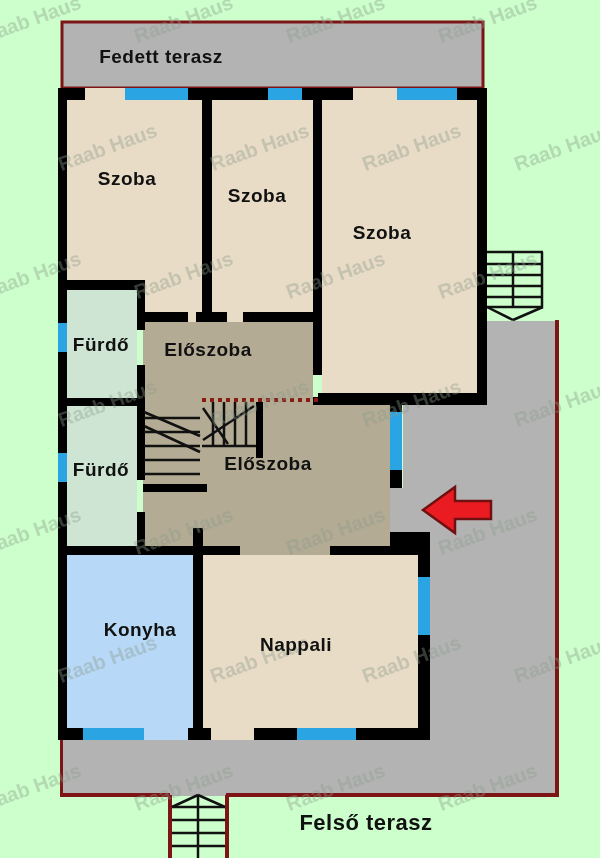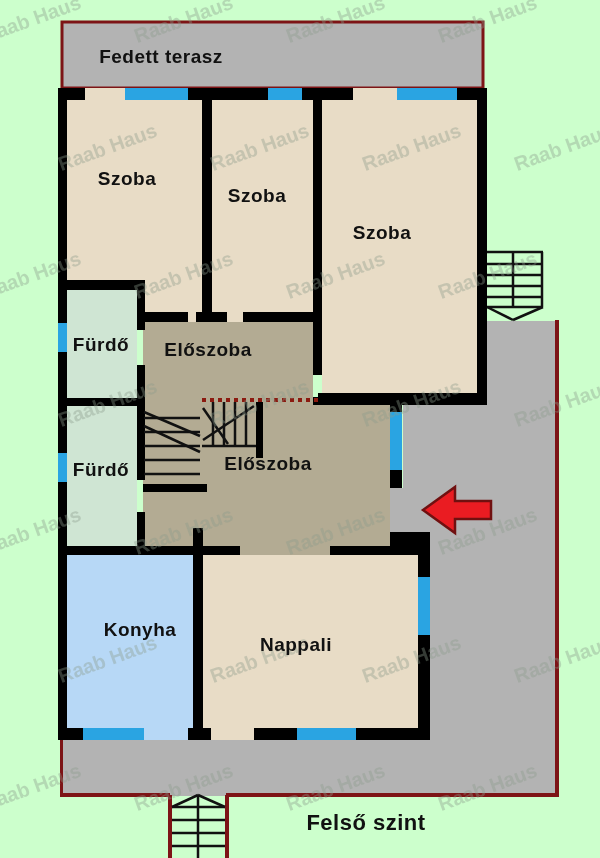--- a/index.html
+++ b/index.html
@@ -199,15 +199,15 @@
     <div class="room-label" style="left:161px;top:57px;">Fedett terasz</div>
     <div class="room-label" style="left:127px;top:179px;">Szoba</div>
     <div class="room-label" style="left:257px;top:196px;">Szoba</div>
     <div class="room-label" style="left:382px;top:233px;">Szoba</div>
     <div class="room-label" style="left:101px;top:345px;">Fürdő</div>
     <div class="room-label" style="left:101px;top:470px;">Fürdő</div>
     <div class="room-label" style="left:208px;top:350px;">Előszoba</div>
     <div class="room-label" style="left:268px;top:464px;">Előszoba</div>
     <div class="room-label" style="left:140px;top:630px;">Konyha</div>
     <div class="room-label" style="left:296px;top:645px;">Nappali</div>
-    <div class="room-label floor-label" style="left:366px;top:823px;">Felső szint</div>
+    <div class="room-label floor-label" style="left:366px;top:823px;">Felső terasz</div>
   </div>
 </div>
 
 </body></html>

